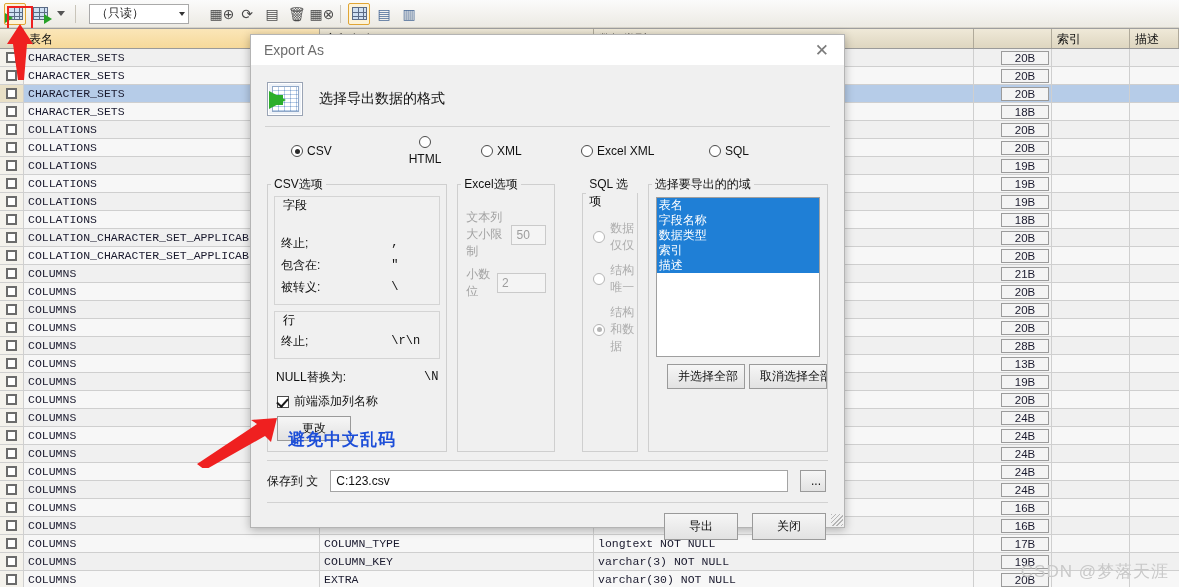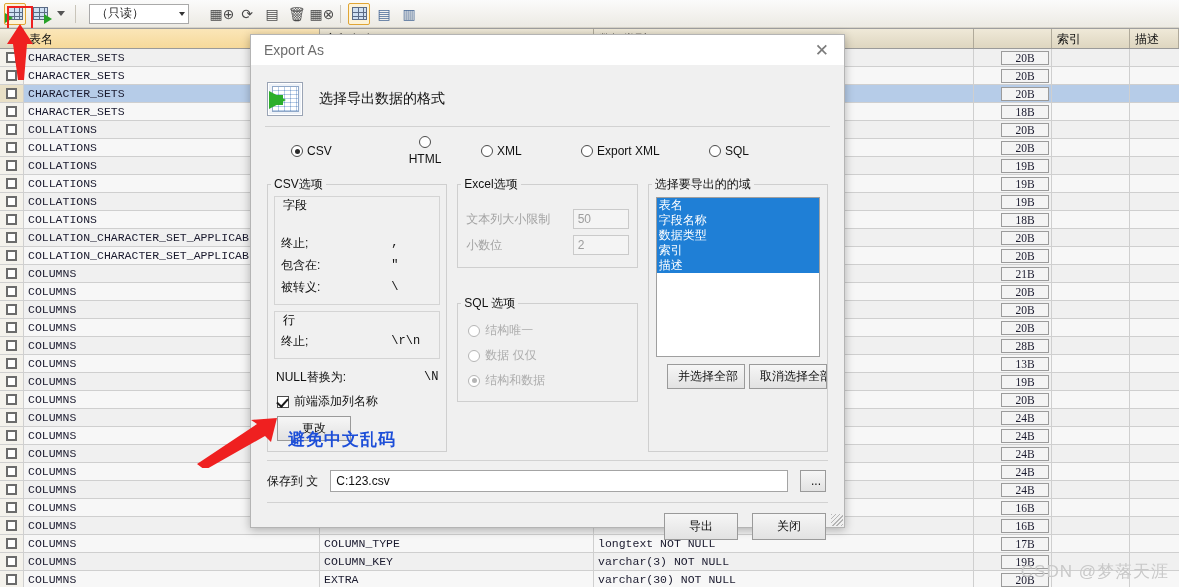--- a/index.html
+++ b/index.html
@@ -57,21 +57,21 @@
   .row.sel .c-chk{background:#e9e0c6;}
   .chk{ width:11px;height:11px;border:2px solid #6b6b6b;background:#fff;}
   .c-tab{ width:296px;border-right:1px solid #cfcfcf;font-family:"Liberation Mono","DejaVu Sans Mono",monospace;
           font-size:11.5px;color:#1a1a2e;padding:2px 0 0 4px;white-space:nowrap;overflow:hidden;}
   .c-fld{ width:274px;border-right:1px solid #cfcfcf;font-family:"Liberation Mono","DejaVu Sans Mono",monospace;
           font-size:11.5px;color:#1a1a2e;padding:2px 0 0 4px;white-space:nowrap;overflow:hidden;}
   .c-typ{ width:380px;border-right:1px solid #cfcfcf;font-family:"Liberation Mono","DejaVu Sans Mono",monospace;
           font-size:11.5px;color:#1a1a2e;padding:2px 0 0 4px;white-space:nowrap;overflow:hidden;}
   .c-len{ width:78px;border-right:1px solid #cfcfcf;display:flex;align-items:center;justify-content:flex-end;
           padding-right:2px;}
-  .lenbox{ border:1px solid #9b9b9b;background:#f4f4f4;font-family:Liberation Serif, serif;
+  .lenbox{ border:1px solid #9b9b9b;background:#f4f4f4;font-family:Liberation Sans, sans-serif;
            font-size:11.5px;color:#1a1a2e;padding:0 6px;min-width:48px;text-align:center;}
   .c-idx{ width:78px;border-right:1px solid #cfcfcf; }
   .c-des{ flex:1; }
 
   
   #dlg{ position:absolute;left:250px;top:34px;width:595px;height:494px;
         background:#f0f0f0;border:1px solid #b4b4b4;
         box-shadow:0 2px 9px rgba(0,0,0,.28); }
   #dlgbar{ height:30px;background:#fff;display:flex;align-items:center;
            justify-content:space-between;padding:0 10px 0 13px; }
@@ -97,21 +97,21 @@
           position:relative;flex:0 0 auto; }
   .radio.on:after{content:"";position:absolute;left:2.5px;top:2.5px;width:5px;height:5px;
           border-radius:50%;background:#2a2a2a;}
   .radio.dis{ border-color:#b5b5b5; }
   .radio.dis.on:after{ background:#b5b5b5; }
 
   .panels{ display:flex; gap:10px; padding:0 4px; }
   fieldset{ border:1px solid #cfcfcf;margin:0;padding:0; }
   legend{ font-size:12px;color:#111;padding:0 3px;margin-left:3px; }
   .p-csv{ width:186px; }
-  .p-mid{ width:186px; display:flex;flex-direction:column;gap:27px; }
+  .p-mid{ width:186px; display:flex;flex-direction:row;gap:27px; }
   .p-right{ width:186px; }
   .sub{ border:1px solid #d4d4d4;margin:3px 6px 6px 6px;padding:1px 6px 6px 6px; }
   .kv{ display:flex;justify-content:space-between;align-items:center;height:22px;font-size:12px;color:#111; }
   .kv .v{ font-family:"Liberation Mono","DejaVu Sans Mono",monospace;font-size:12px;color:#111;
           min-width:46px;text-align:left;padding-left:4px; }
   .kv2{ display:flex;justify-content:space-between;align-items:center;height:24px;font-size:12px;
         color:#111;padding:0 8px; }
   .cbrow{ display:flex;align-items:center;gap:5px;padding:4px 0 2px 9px;font-size:12px;color:#111;cursor:pointer; }
   .cbx{ width:12px;height:12px;border:1px solid #4b4b4b;background:#fff;position:relative;flex:0 0 auto;}
   .cbx.on:after{content:"";position:absolute;left:1px;top:-1px;width:5px;height:9px;
@@ -639,21 +639,21 @@
         <label class="fmt" style="width: 112px; flex-direction: column;">
           <span class="radio"></span>
           <span>HTML</span>
         </label>
         <label class="fmt" style="width: 100px;">
           <span class="radio"></span>
           <span>XML</span>
         </label>
         <label class="fmt" style="width: 128px;">
           <span class="radio"></span>
-          <span>Export XML</span>
+          <span>Excel XML</span>
         </label>
         <label class="fmt">
           <span class="radio"></span>
           <span>SQL</span>
         </label>
       </div>
 
     <div class="panels">
 
       <fieldset class="p-csv">
@@ -708,25 +708,25 @@
           <div class="exrow" style="padding-bottom:12px">
             <span class="exlbl">小数位</span>
             <span class="exinput">2</span>
           </div>
         </fieldset>
         <fieldset>
           <legend>SQL 选项</legend>
           <div id="sql-opts" style="padding:6px 0 8px 0">
               <label class="sqlopt">
                 <span class="radio dis"></span>
-                <span>结构唯一</span>
+                <span>数据 仅仅</span>
               </label>
               <label class="sqlopt">
                 <span class="radio dis"></span>
-                <span>数据 仅仅</span>
+                <span>结构唯一</span>
               </label>
               <label class="sqlopt">
                 <span class="radio dis on"></span>
                 <span>结构和数据</span>
               </label>
             </div>
         </fieldset>
       </div>
 
       <fieldset class="p-right">

